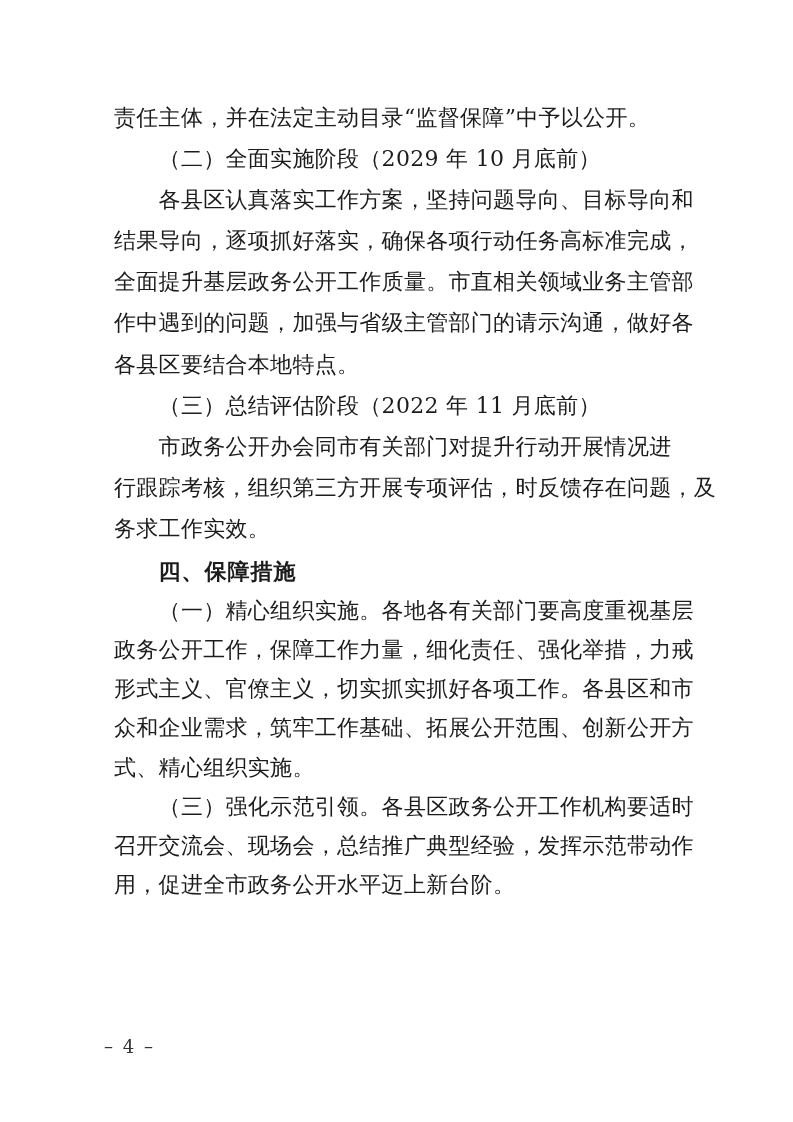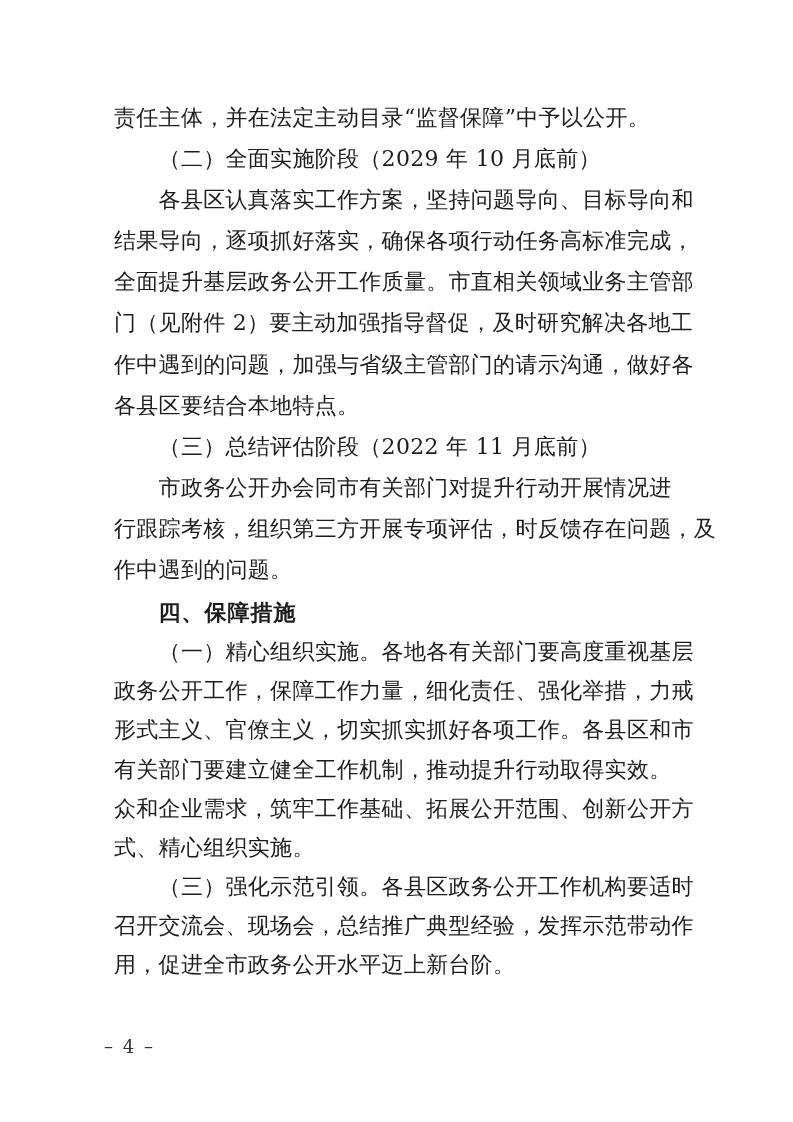--- a/index.html
+++ b/index.html
@@ -64,35 +64,33 @@
 
 <div class="page">
   <div class="doc">
 
     <div class="block-a">
       <div class="line">责任主体，并在法定主动目录“监督保障”中予以公开。</div>
       <div class="line indent">（二）全面实施阶段（2029 年 10 月底前）</div>
       <div class="line indent">各县区认真落实工作方案，坚持问题导向、目标导向和</div>
       <div class="line">结果导向，逐项抓好落实，确保各项行动任务高标准完成，</div>
       <div class="line">全面提升基层政务公开工作质量。市直相关领域业务主管部</div>
-      <div class="line">门（见附件 2）要主动加强指导督促，及时研究解决各地工</div>
       <div class="line">作中遇到的问题，加强与省级主管部门的请示沟通，做好各</div>
       <div class="line">各县区要结合本地特点。</div>
       <div class="line indent">（三）总结评估阶段（2022 年 11 月底前）</div>
       <div class="line indent">市政务公开办会同市有关部门对提升行动开展情况进</div>
       <div class="line">行跟踪考核，组织第三方开展专项评估，时反馈存在问题，及</div>
-      <div class="line">作中遇到的问题。</div>
+      <div class="line">务求工作实效。</div>
     </div>
 
     <div class="block-b">
       <div class="line indent heading">四、保障措施</div>
       <div class="line indent">（一）精心组织实施。各地各有关部门要高度重视基层</div>
       <div class="line">政务公开工作，保障工作力量，细化责任、强化举措，力戒</div>
       <div class="line">形式主义、官僚主义，切实抓实抓好各项工作。各县区和市</div>
-      <div class="line">有关部门要建立健全工作机制，推动提升行动取得实效。</div>
       <div class="line">众和企业需求，筑牢工作基础、拓展公开范围、创新公开方</div>
       <div class="line">式、精心组织实施。</div>
       <div class="line indent">（三）强化示范引领。各县区政务公开工作机构要适时</div>
       <div class="line">召开交流会、现场会，总结推广典型经验，发挥示范带动作</div>
       <div class="line">用，促进全市政务公开水平迈上新台阶。</div>
     </div>
 
   </div>
 
   <div class="footer">– 4 –</div>

